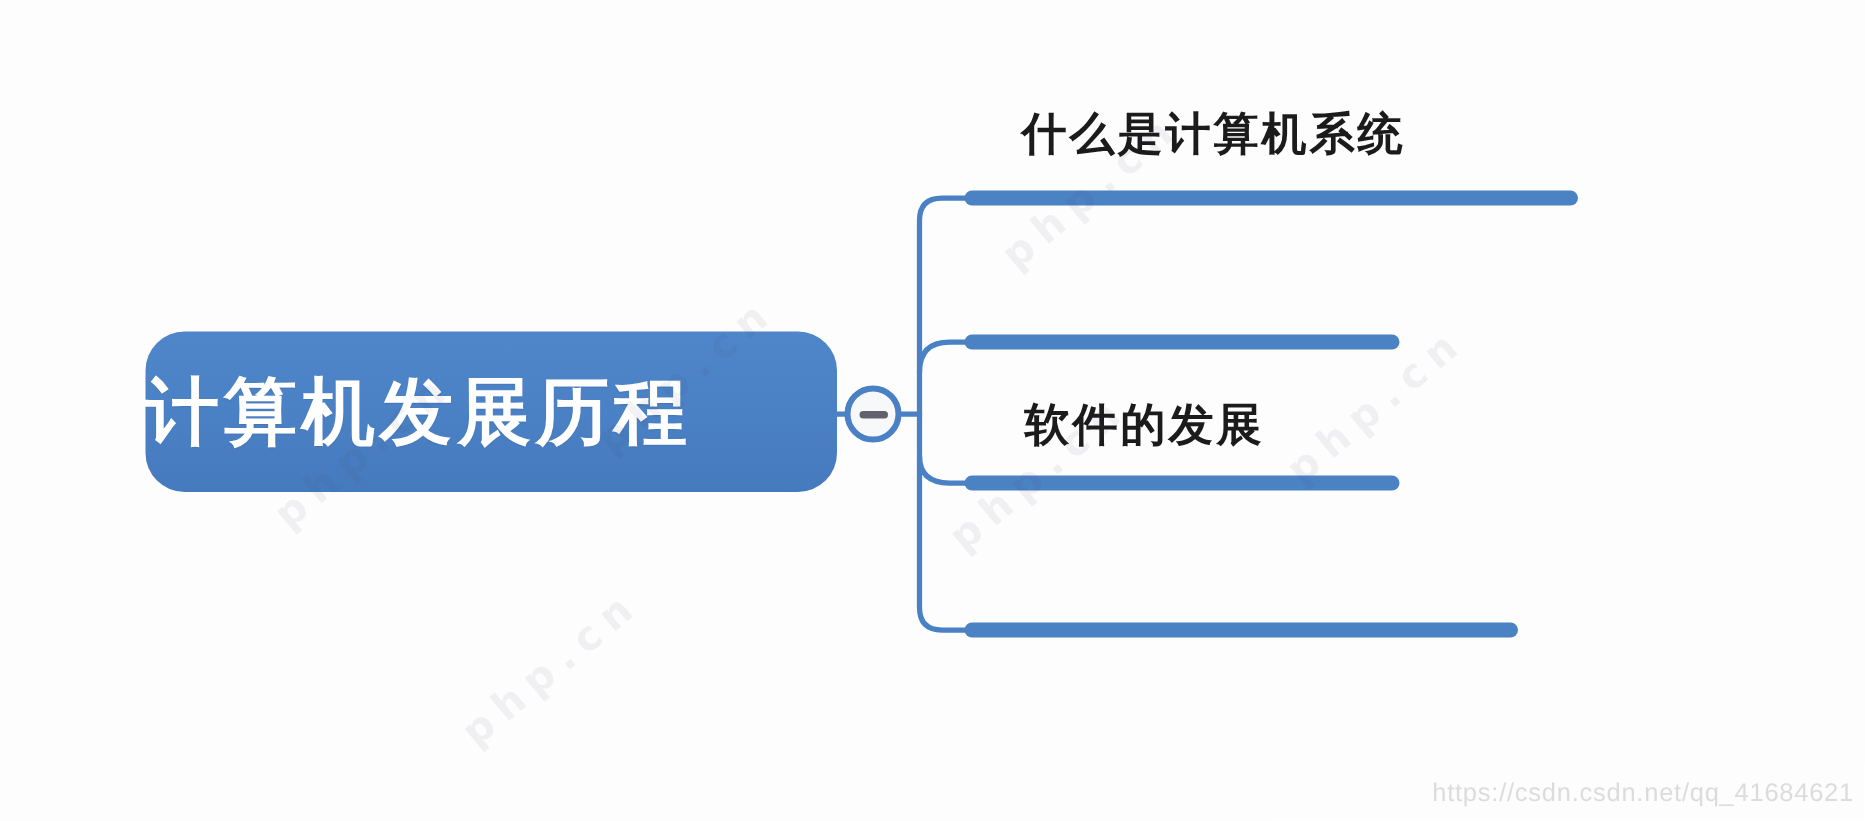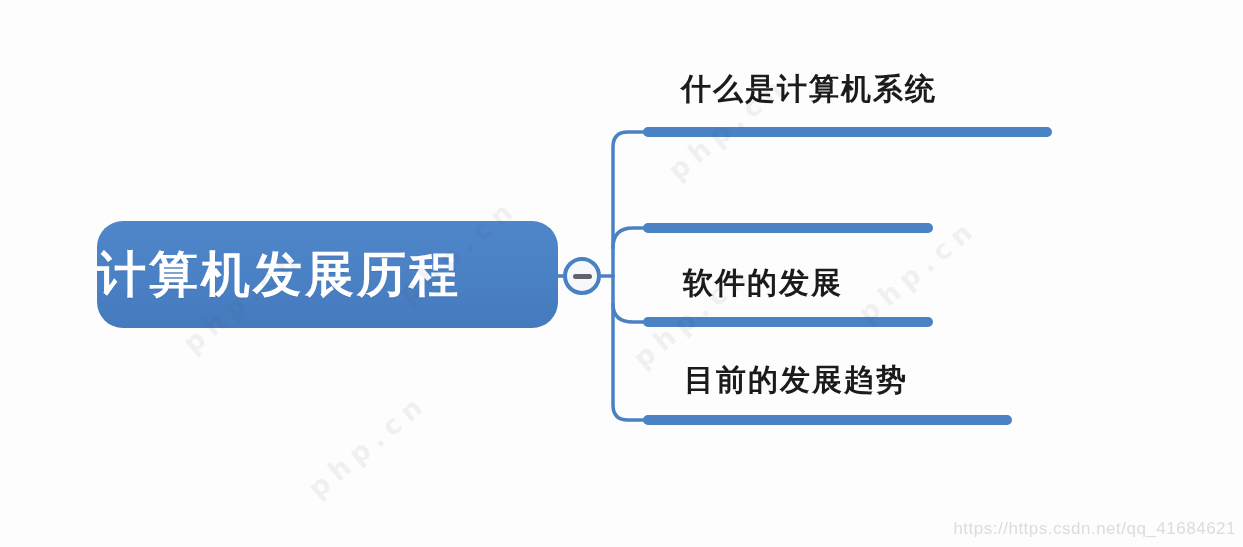--- a/index.html
+++ b/index.html
@@ -168,18 +168,17 @@
   </div>
 
   <div class="topic-label l1">什么是计算机系统</div>
   <div class="topic-bar bar1"></div>
 
   <div class="topic-bar bar2"></div>
 
   <div class="topic-label l3">软件的发展</div>
   <div class="topic-bar bar3"></div>
 
-  <div class="topic-label l4">目前的发展趋势</div>
   <div class="topic-bar bar4"></div>
 
-  <div class="csdn-wm">https://https.csdn.net/qq_41684621</div>
+  <div class="csdn-wm">https://csdn.csdn.net/qq_41684621</div>
 
 </div>
 
 </body></html>

